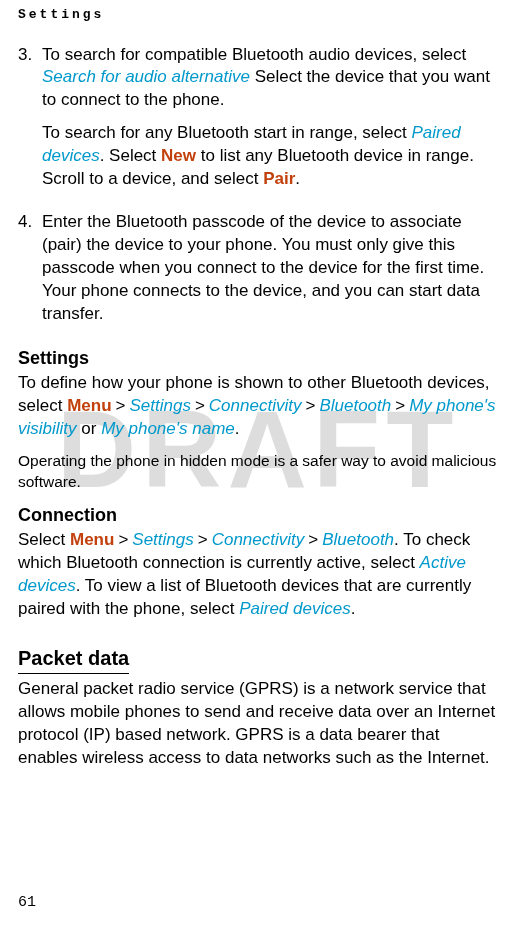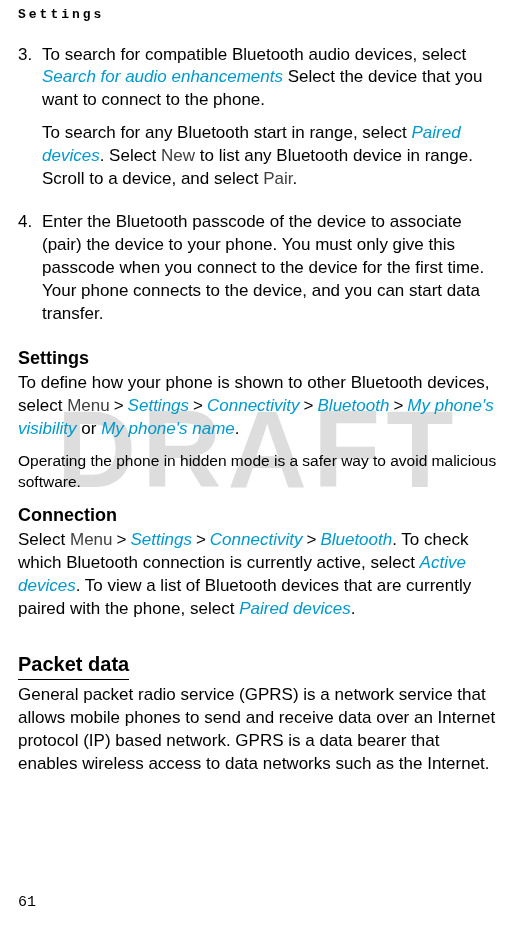--- a/index.html
+++ b/index.html
@@ -55,34 +55,34 @@
       flex: 1;
     }
     .para {
       margin-bottom: 10px;
     }
     .link {
       color: #0099cc;
       font-style: italic;
     }
     .linkbold {
-      color: #404040;
-      font-weight: normal;
+      color: #c2410c;
+      font-weight: bold;
       margin-top: 8px;
     }
     .heading2 {
       font-weight: bold;
       font-size: 18px;
       margin-top: 6px;
       margin-bottom: 2px;
     }
     .heading3 {
       font-weight: bold;
       font-size: 20px;
-      margin-top: 20px;
+      margin-top: 14px;
       margin-bottom: 4px;
       border-bottom: 1px solid #000;
       display: inline-block;
       padding-bottom: 1px;
     }
     .small {
       font-size: 15.5px;
     }
     .pagenum {
       position: absolute;
@@ -101,21 +101,21 @@
 <div class="watermark">DRAFT</div>
 
 <div class="content">
 
   <div class="header">Settings</div>
 
   <div class="list-item">
     <div class="list-num">3.</div>
     <div class="list-body">
       <div class="para">
-        <span>To search for compatible Bluetooth audio devices, select </span><span class="link">Search for audio enhancements</span><span> Select the device that you want to connect to the phone.</span>
+        <span>To search for compatible Bluetooth audio devices, select </span><span class="link">Search for audio alternative</span><span> Select the device that you want to connect to the phone.</span>
       </div>
       <div class="para">
         <span>To search for any Bluetooth start in range, select </span><span class="link">Paired devices</span><span>. Select </span><span class="linkbold">New</span><span> to list any Bluetooth device in range. Scroll to a device, and select </span><span class="linkbold">Pair</span><span>.</span>
       </div>
     </div>
   </div>
 
   <div class="list-item">
     <div class="list-num">4.</div>
     <div class="list-body">

